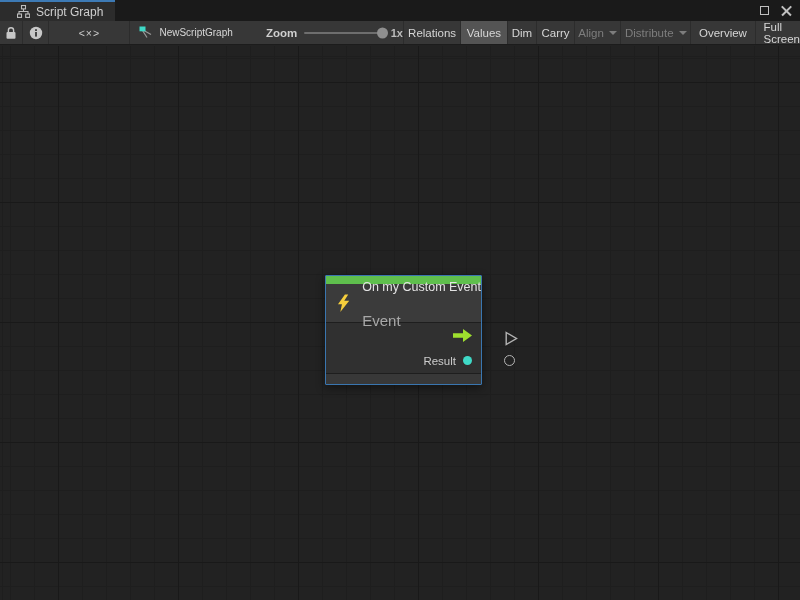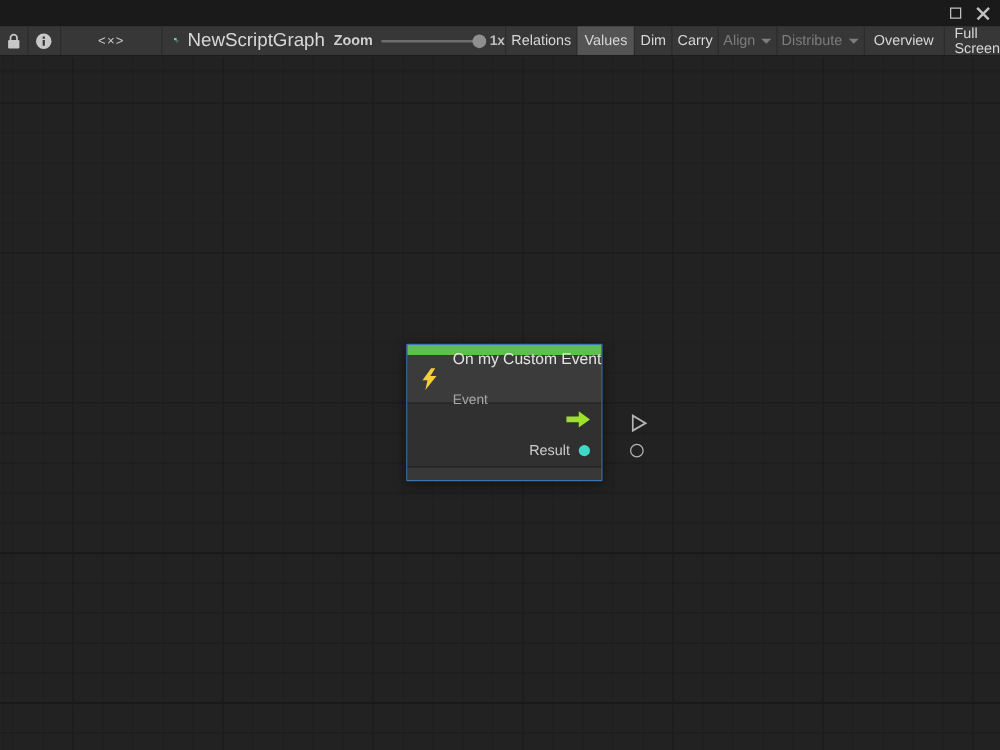--- a/index.html
+++ b/index.html
@@ -33,21 +33,21 @@
     position:absolute;left:0;top:21px;width:800px;height:24px;
     background:#373737;border-bottom:1px solid #1c1c1c;
     display:flex;align-items:stretch;color:#d6d6d6;font-size:11.5px;
     overflow:hidden;
   }
   .tcell{display:flex;align-items:center;justify-content:center;border-right:1px solid #2c2c2c;}
   .tbtn{cursor:pointer;}
   .w-lock{width:23px;}
   .w-info{width:27px;}
   .w-angle{width:82px;color:#cdcdcd;font-size:10.5px;letter-spacing:1px;}
-  .graph-sec{width:130px;justify-content:flex-start;padding-left:9px;gap:6px;border-right:none;font-size:15px;color:#d8d8d8;}
+  .graph-sec{width:130px;justify-content:flex-start;padding-left:9px;gap:6px;border-right:none;font-size:10px;color:#d8d8d8;}
   .zoom-sec{width:144px;border-right:none;justify-content:flex-start;gap:7px;padding-left:7px;font-weight:bold;}
   .zoom-label{color:#cfcfcf;}
   .zoom-track-wrap{position:relative;width:88px;height:24px;display:flex;align-items:center;}
   .zoom-track{width:100%;height:2px;background:#6e6e6e;border-radius:1px;}
   .zoom-handle{position:absolute;right:-4px;top:50%;transform:translateY(-50%);
     width:11px;height:11px;border-radius:50%;background:#8f8f8f;}
   .zoom-value{color:#bdbdbd;font-size:11px;}
   .btn{padding:0;}
   .b-relations{width:59px;border-left:1px solid #2c2c2c;text-align:center;}
   .b-values{width:47px;background:#545454;}
@@ -77,37 +77,48 @@
     background:#303030;box-shadow:0 3px 10px rgba(0,0,0,.45);
     cursor:move;
   }
   .node-accent{height:8px;background:#5fbf4d;}
   .node-header{
     height:39px;background:#3b3b3b;display:flex;align-items:center;
     padding-left:11px;gap:12px;border-bottom:1px solid #1e1e1e;
   }
   .node-titles{display:flex;flex-direction:column;justify-content:center;}
   .node-title{color:#e4e4e4;font-size:12.5px;line-height:14px;white-space:nowrap;}
-  .node-subtitle{color:#a8a8a8;font-size:11px;line-height:13px;margin-top:20px;}
+  .node-subtitle{color:#a8a8a8;font-size:15px;line-height:13px;margin-top:20px;}
   .node-body{background:#303030;}
   .port-row{height:25px;display:flex;align-items:center;justify-content:flex-end;padding-right:9px;gap:7px;}
   .result-label{color:#cccccc;font-size:11.5px;}
   .value-dot{width:9px;height:9px;border-radius:50%;background:#3fd9c7;}
   .node-footer{height:11px;background:#383838;border-top:1px solid #1e1e1e;}
   
   .ext-port{position:absolute;}
   .ext-circle{left:504px;top:309px;width:11px;height:11px;border:1.4px solid #b4b4b4;border-radius:50%;cursor:crosshair;}
   .tri-svg{display:block;}
 </style>
 </head>
 <body>
 
 <div class="window">
 
   <div class="titlebar">
+    <div class="tab">
+      <span>
+        <svg class="tri-svg" width="13" height="13" viewBox="0 0 13 13">
+          <rect x="4.5" y="0.5" width="4" height="3.4" fill="none" stroke="#bdbdbd" stroke-width="1.1"></rect>
+          <path d="M6.5 4 v2.5 M2 9 V6.5 h9 V9" fill="none" stroke="#bdbdbd" stroke-width="1.1"></path>
+          <rect x="0.5" y="9" width="4" height="3.4" fill="none" stroke="#bdbdbd" stroke-width="1.1"></rect>
+          <rect x="8.7" y="9" width="4" height="3.4" fill="none" stroke="#bdbdbd" stroke-width="1.1"></rect>
+        </svg>
+      </span>
+      <span>Script Graph</span>
+    </div>
     <div class="titlebar-spacer"></div>
     <div class="win-controls">
       <span><span class="kebab"></span></span>
       <span class="maxbox"></span>
       <span class="closex"></span>
     </div>
   </div>
 
   <div class="toolbar">
     <div class="tcell tbtn w-lock">

